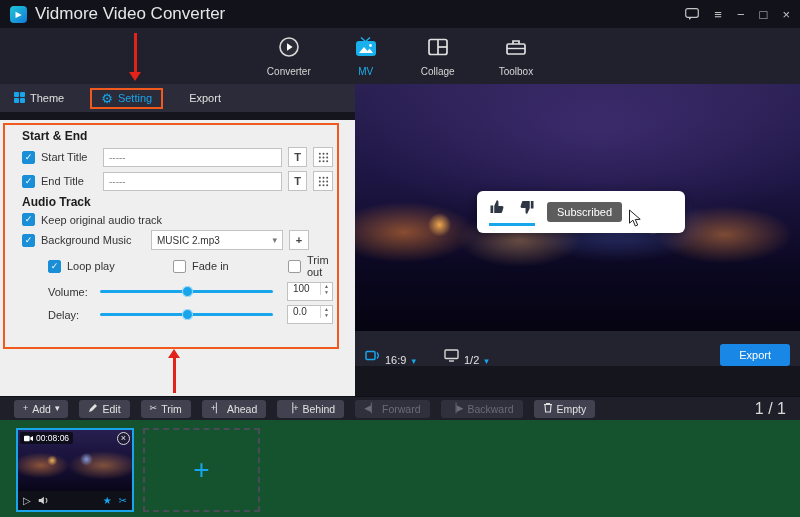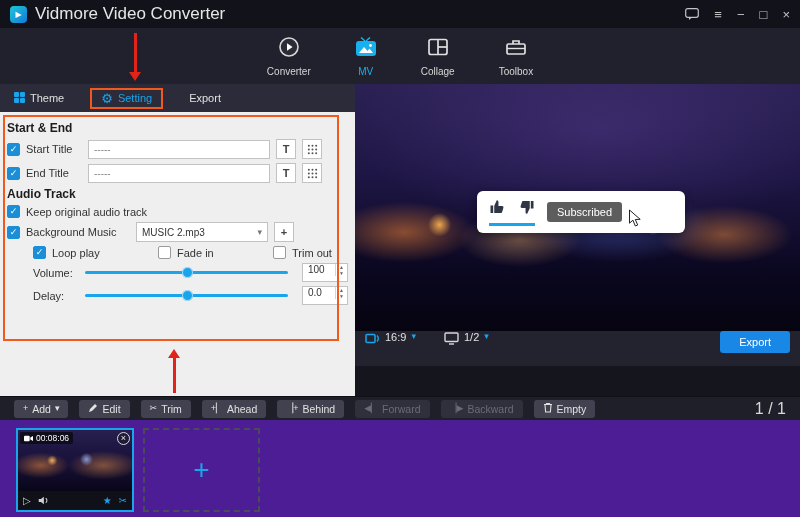--- a/index.html
+++ b/index.html
@@ -22,21 +22,21 @@
 
   
   .left-panel { position:absolute; top:84px; left:0; width:355px; height:312px; }
   .left-tabs { height:28px; background:#2b2b39; display:flex; align-items:center; padding-left:14px; gap:26px; }
   .ltab { display:flex; align-items:flex-start; gap:5px; color:#e0e0e0; font-size:11px; cursor:pointer; }
   .ltab.boxed { border:2px solid #f2591c; padding:2px 9px; color:#19a5ec; }
   .grid-icon { width:11px; height:11px; display:grid; grid-template-columns:1fr 1fr; grid-template-rows:1fr 1fr; gap:1.5px; }
   .grid-icon i { background:#19a5ec; border-radius:1px; }
   .gear { color:#19a5ec; font-size:13px; line-height:1; }
 
-  .settings { position:relative; height:284px; background:#efefef; padding:7px 7px; }
+  .settings { position:relative; height:284px; background:#efefef; padding:7px 22px;margin-top:8px; }
   .orange-frame { position:absolute; left:3px; top:3px; width:336px; height:226px; border:2px solid #f2591c; pointer-events:none; z-index:5; }
   .sec-header { font-size:12px; font-weight:bold; color:#1c1c1c; margin:2px 0 3px; }
   .srow { display:flex; align-items:center; margin:4px 0; gap:6px; }
   .srow.indent { margin-left:26px; }
   .lbl { font-size:11px; color:#333; }
   .w56 { width:56px; flex:0 0 56px; }
   .w46 { width:46px; flex:0 0 46px; }
   .cb { width:13px; height:13px; border:1px solid #9a9a9a; background:#fff; border-radius:2px; flex:0 0 13px; display:flex; align-items:center; justify-content:center; cursor:pointer; }
   .cb.checked { background:#1a8fd8; border-color:#1a8fd8; }
   .cb i { font-style:normal; color:#fff; font-size:9px; line-height:1; }
@@ -83,37 +83,37 @@
   .cursor-ic { margin-left:-6px; margin-top:16px; }
 
   .controls { height:30px; background:#1d1d28; display:flex; align-items:center; padding:0 9px; gap:8px; }
   .circle-btn { width:20px; height:20px; border-radius:50%; border:1px solid #c8c8c8; background:transparent; color:#d8d8d8; font-size:7px; display:flex; align-items:center; justify-content:center; cursor:pointer; padding:0; flex:0 0 20px; }
   .progress { position:relative; flex:1; height:10px; margin:0 4px; cursor:pointer; }
   .progress .ptrack { position:absolute; top:4px; left:0; right:0; height:2.5px; background:#3c3c4a; border-radius:2px; }
   .progress .pfill { position:absolute; top:4px; left:0; width:94%; height:2.5px; background:#19a5ec; border-radius:2px; }
   .progress .pdot { position:absolute; top:0.5px; left:calc(94% - 5px); width:9px; height:9px; background:#19a5ec; border-radius:50%; }
   .time { font-size:9.5px; color:#19a5ec; white-space:nowrap; }
 
-  .pfooter { height:35px; background:#23232f; display:flex; align-items:flex-start; padding:0 10px; gap:5px; }
+  .pfooter { height:35px; background:#23232f; display:flex; align-items:flex-end; padding:0 10px; gap:5px; }
   .ftxt { color:#e2e2e2; font-size:11px; }
   .caret { color:#19a5ec; font-size:9px; cursor:pointer; }
   .gap18 { width:18px; }
   .spacer { flex:1; }
   .export-btn { background:#1887e6; color:#fff; border:none; border-radius:3px; font-size:11px; padding:5px 19px; font-family:inherit; cursor:pointer; }
 
   
   .toolbar { position:absolute; top:396px; left:0; width:800px; height:24px; background:#1f1f2a; border-top:1px solid #101018; display:flex; align-items:center; padding:0 14px; gap:11px; }
   .tbtn { height:18px; background:#41414f; border:none; border-radius:3px; color:#e2e2e2; font-size:10.5px; display:flex; align-items:center; gap:4px; padding:0 9px; font-family:inherit; cursor:pointer; }
   .tbtn .tic { font-size:9px; line-height:1; }
   .tbtn.disabled { background:#30303c; color:#6b6b77; }
   .tbtn.disabled .tic { color:#6b6b77; }
   .tb-page { margin-left:auto; color:#d8d8d8; font-size:16px; }
 
   
-  .timeline { position:absolute; top:420px; left:0; width:800px; height:97px; background:#4c1d95; display:flex; padding:8px 16px; gap:9px; align-items:flex-start; }
+  .timeline { position:absolute; top:420px; left:0; width:800px; height:97px; background:#14532d; display:flex; padding:8px 16px; gap:9px; align-items:flex-start; }
   .clip { width:118px; height:84px; border:2px solid #19a5ec; display:flex; flex-direction:column; background:#0c0c14; cursor:pointer; }
   .cthumb { position:relative; flex:1;
     background:
       radial-gradient(8px 8px at 30% 50%, rgba(255,190,90,.9), transparent 65%),
       radial-gradient(10px 10px at 60% 48%, rgba(150,180,255,.8), transparent 65%),
       radial-gradient(40px 18px at 20% 58%, rgba(255,150,60,.5), transparent 72%),
       radial-gradient(50px 20px at 75% 58%, rgba(255,160,70,.45), transparent 72%),
       linear-gradient(180deg,#281f4e 0%,#171038 55%,#090618 100%);
   }
   .badge { position:absolute; top:2px; left:2px; background:rgba(10,10,16,.8); border-radius:2px; display:flex; align-items:center; gap:3px; padding:1px 4px; }

